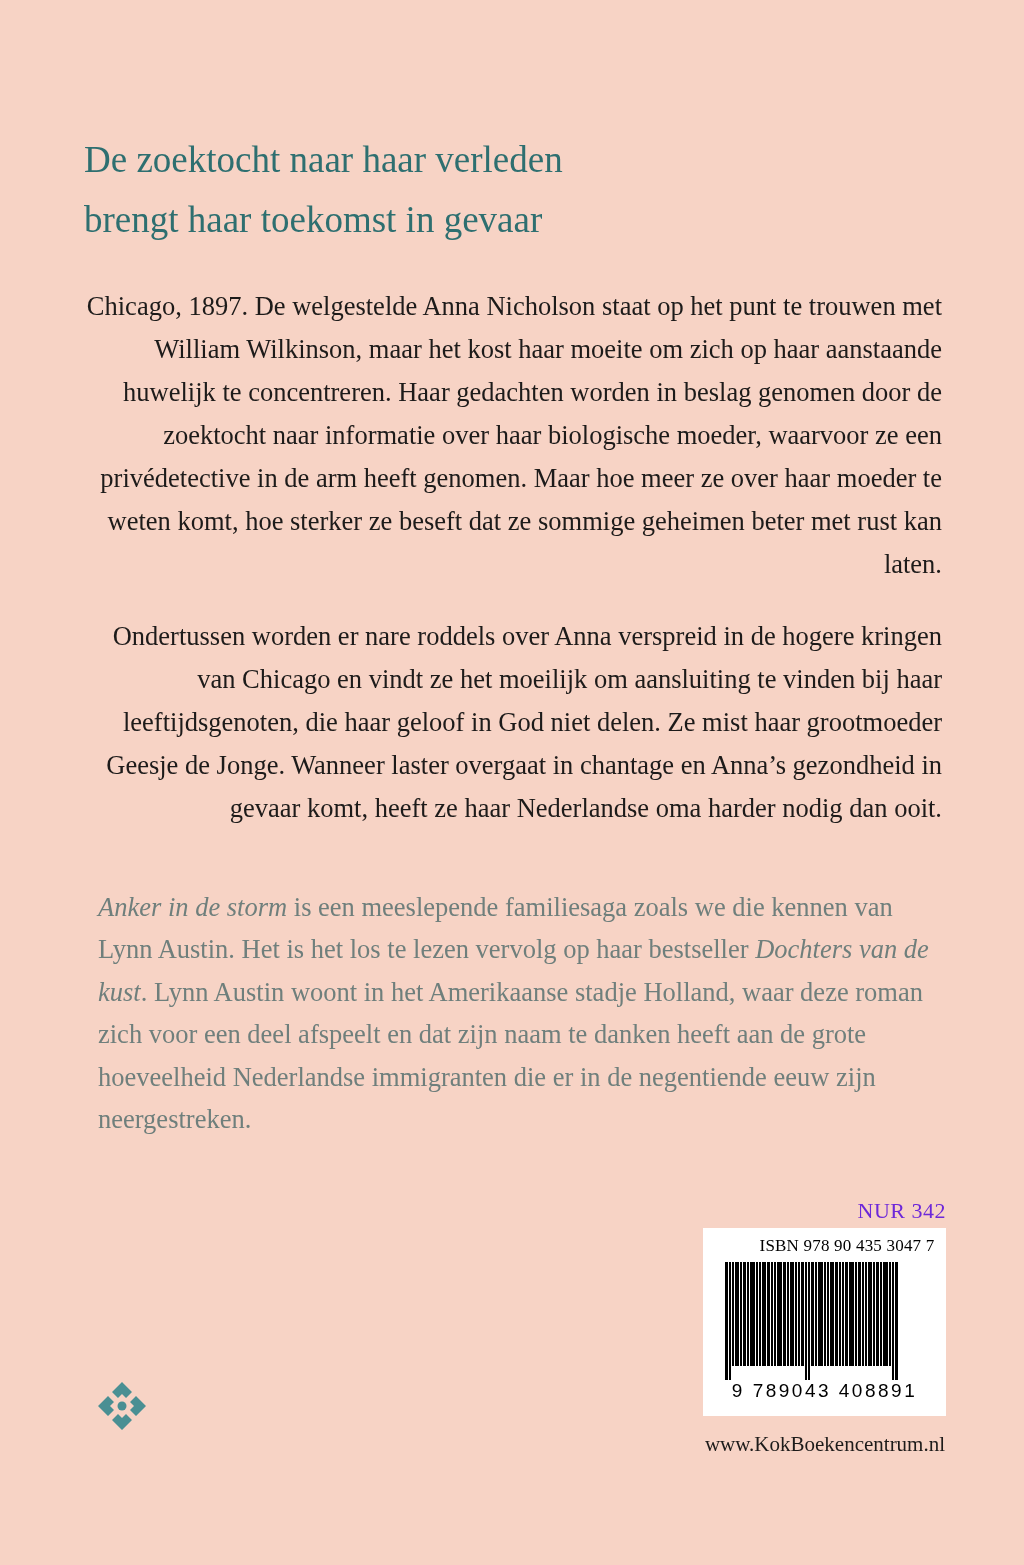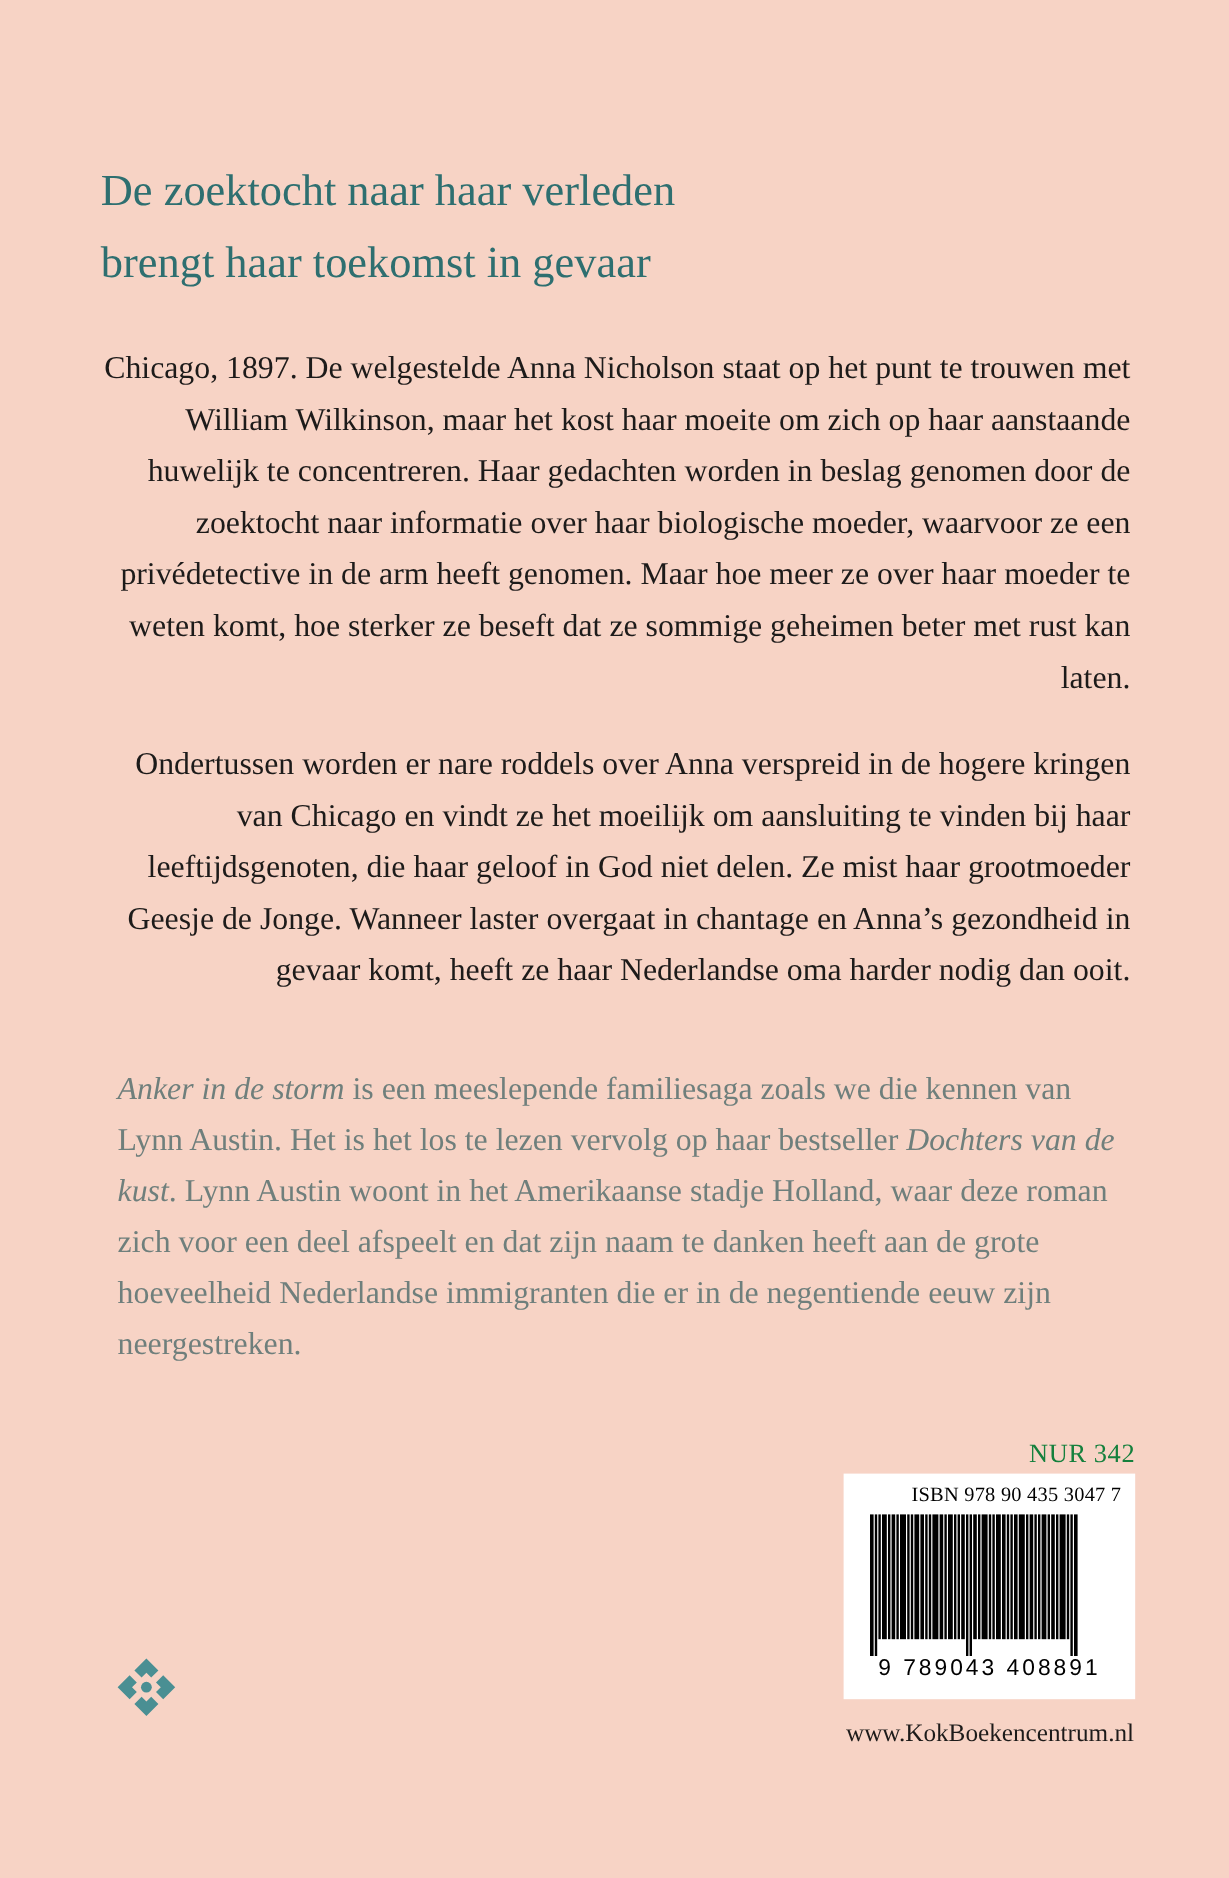--- a/index.html
+++ b/index.html
@@ -63,21 +63,21 @@
   .closing p {
     margin: 14px;
   }
   .closing i {
     font-style: italic;
   }
   .nur {
     position: absolute;
     right: 78px;
     top: 1198px;
-    color: #15803d;
+    color: #6d28d9;
     font-size: 22px;
     letter-spacing: 0.5px;
   }
   .barcode-box {
     position: absolute;
     left: 703px;
     top: 1228px;
     width: 243px;
     height: 188px;
     background: #ffffff;

